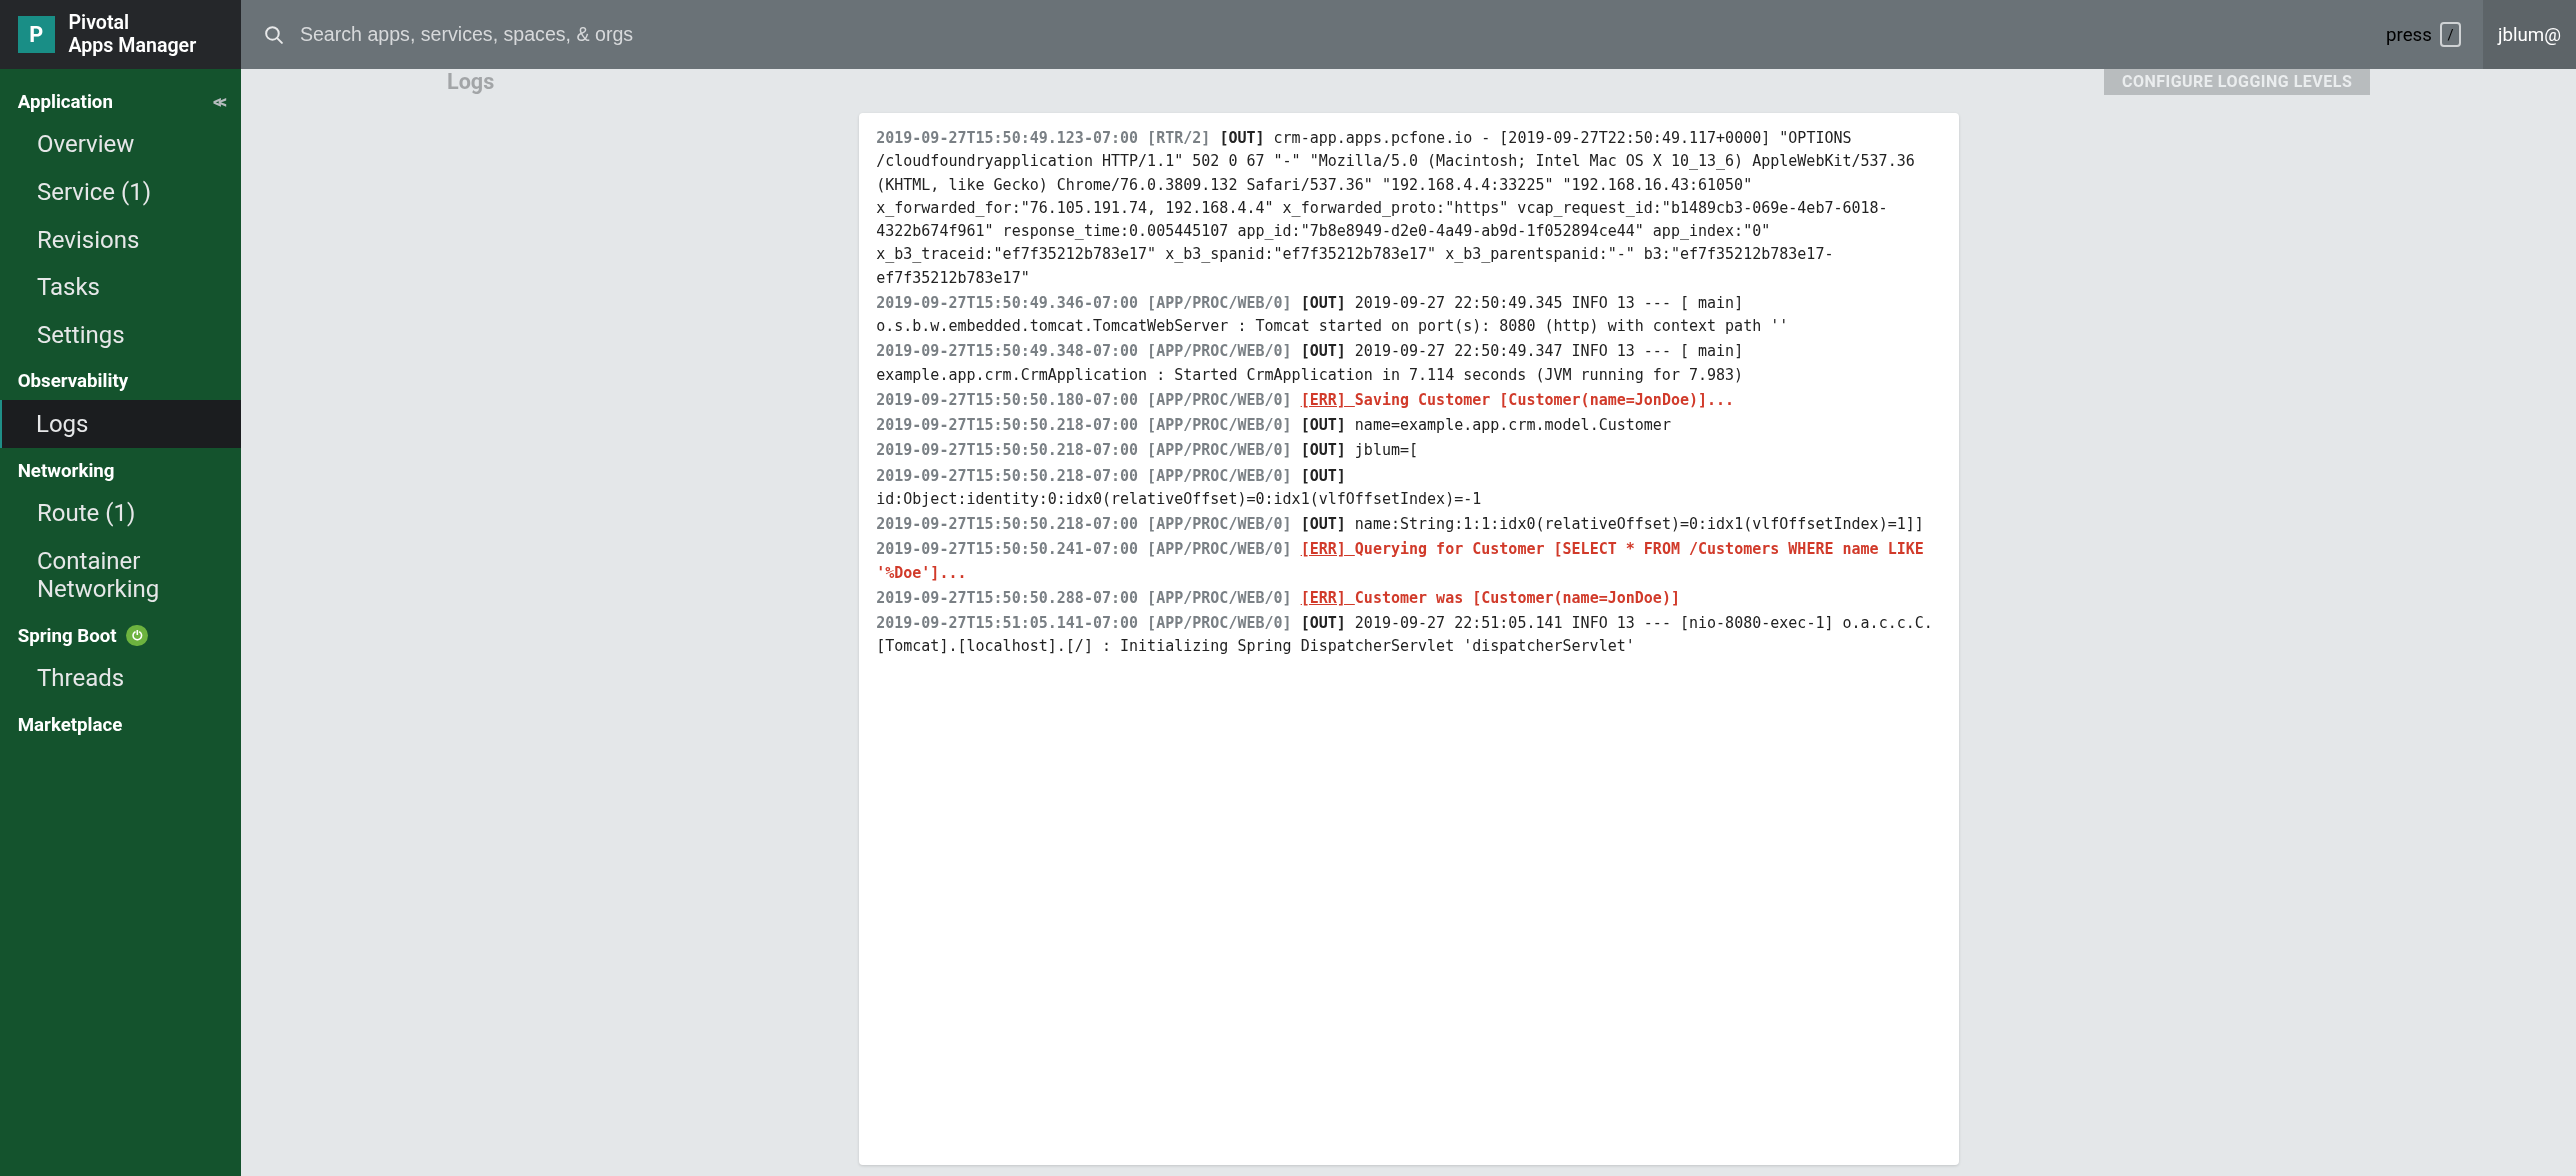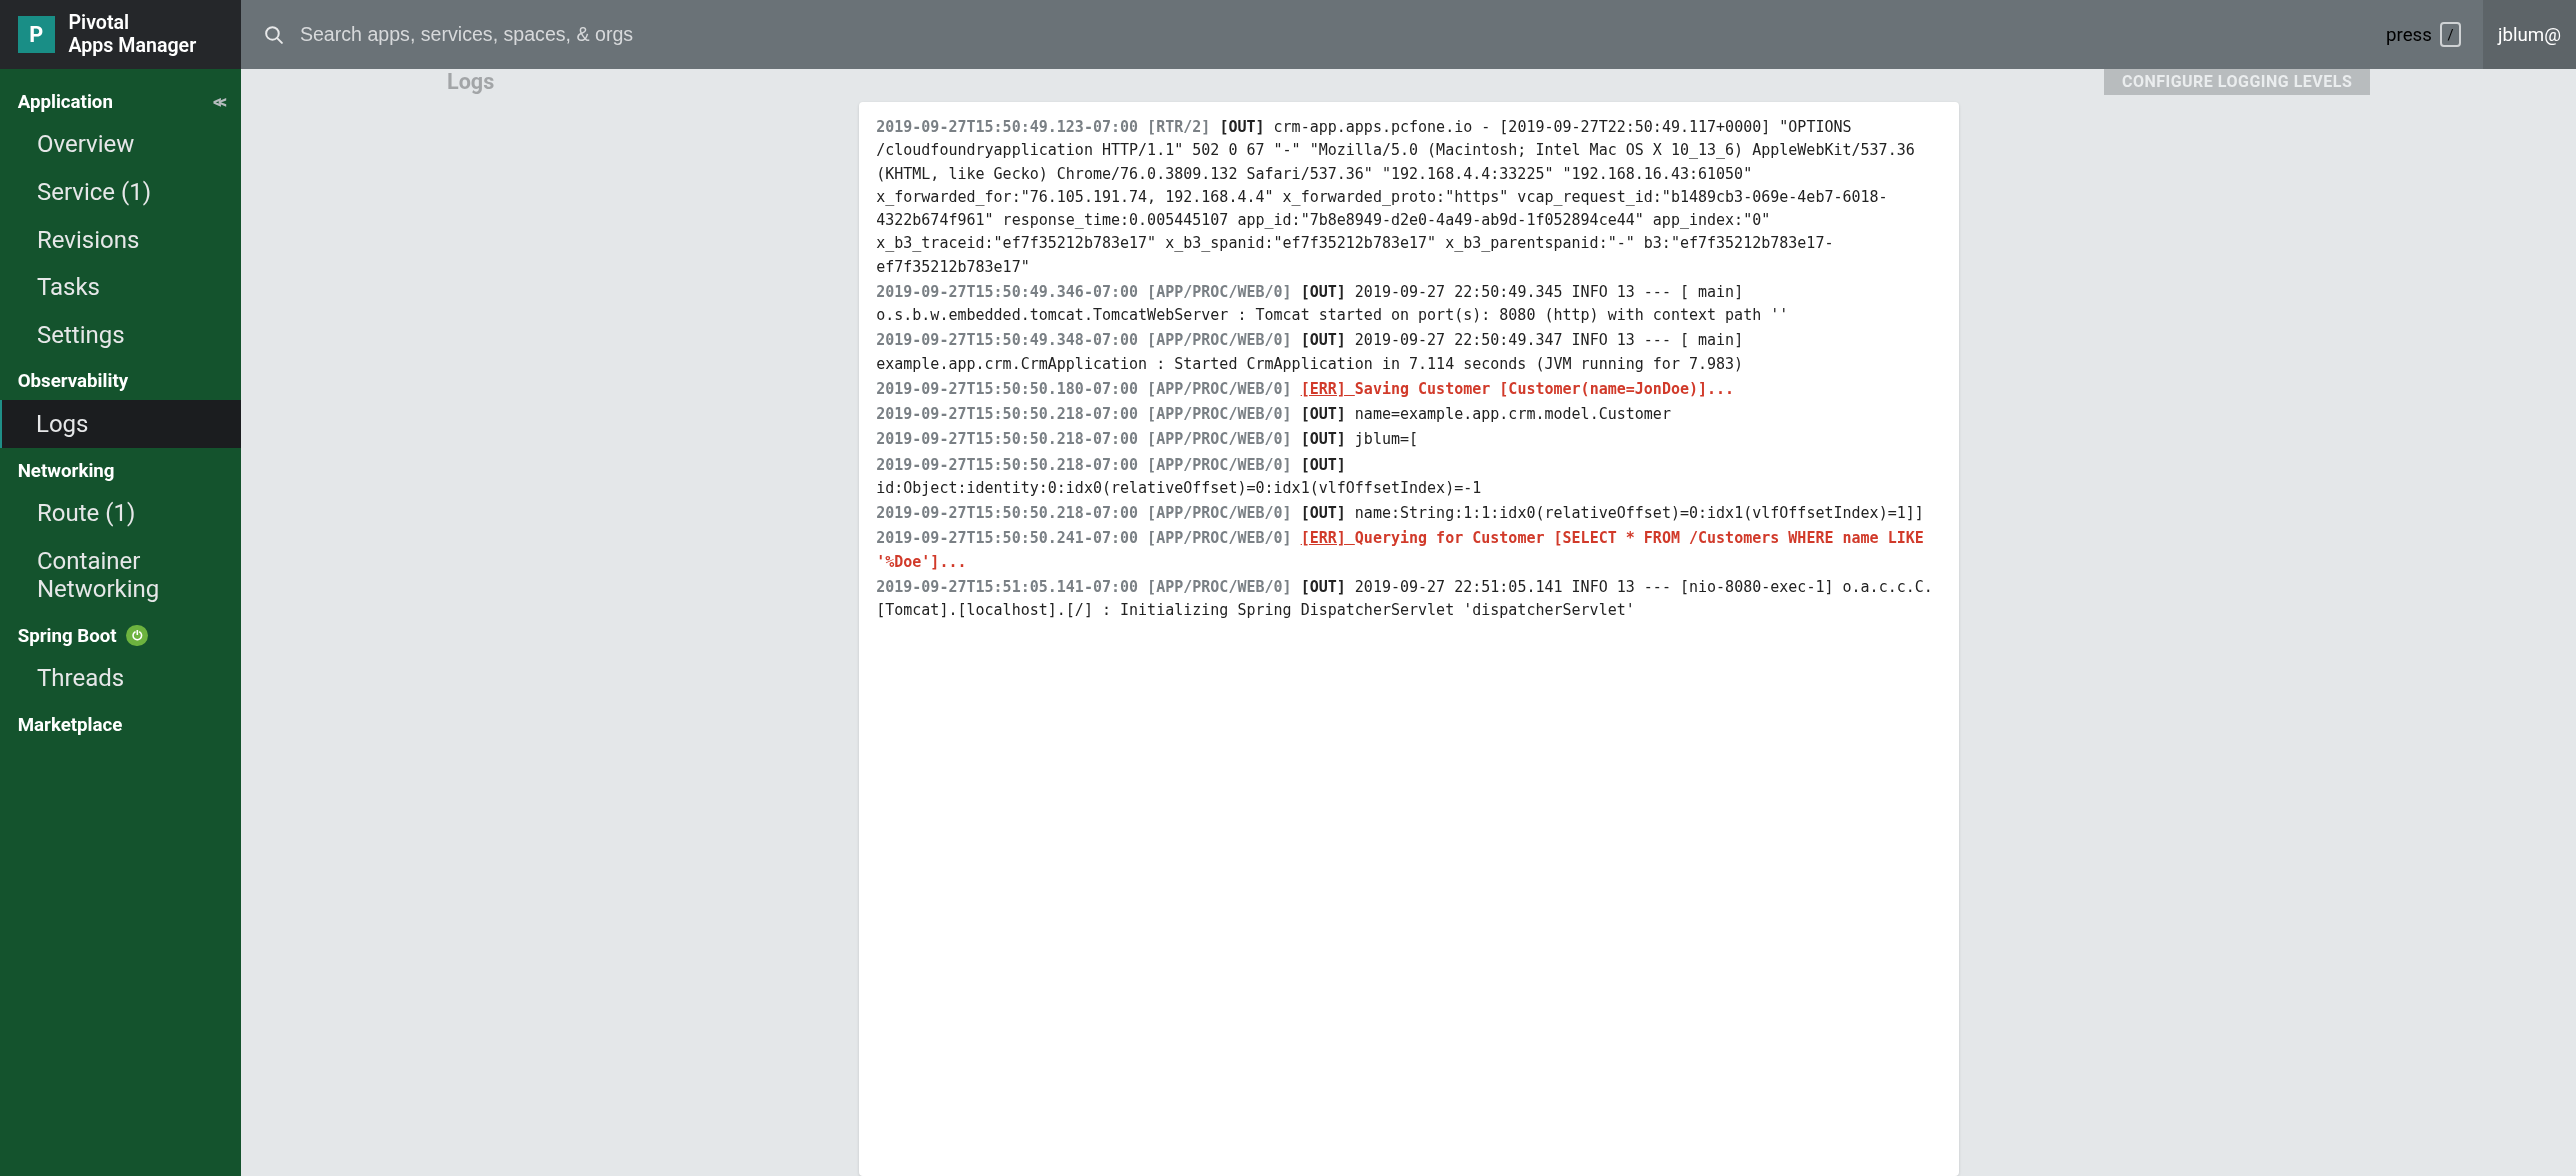--- a/index.html
+++ b/index.html
@@ -128,21 +128,21 @@
   .config-btn {
     background:#3a3f42; color:#fff;
     padding: 9.8px 17.7px; font-weight:700; letter-spacing:0.5px;
     opacity:.25; border-radius:2px;
   }
 
   .log-card {
     background:#fff;
     border-radius:3.9px;
     box-shadow: 0 1px 2.9px rgba(0,0,0,.15);
-    margin: 0 auto;
+    margin: 11px auto;
     width: calc(100% - 59px);
     max-width: 1100px;
     flex:1;
     overflow:auto;
     padding: 13.8px 17.7px 17.7px 17.7px;
   }
 
   .log-line {
     font-family: ui-monospace, SFMono-Regular, Menlo, Consolas, monospace;
     font-size: 15px;
@@ -226,17 +226,18 @@
     <div class="log-card" id="log-card">
         <div class="log-line"><span class="ts">2019-09-27T15:50:49.123-07:00</span><span class="src"> [RTR/2] </span><span class="tag-out">[OUT] </span><span class="">crm-app.apps.pcfone.io - [2019-09-27T22:50:49.117+0000] "OPTIONS /cloudfoundryapplication HTTP/1.1" 502 0 67 "-" "Mozilla/5.0 (Macintosh; Intel Mac OS X 10_13_6) AppleWebKit/537.36 (KHTML, like Gecko) Chrome/76.0.3809.132 Safari/537.36" "192.168.4.4:33225" "192.168.16.43:61050" x_forwarded_for:"76.105.191.74, 192.168.4.4" x_forwarded_proto:"https" vcap_request_id:"b1489cb3-069e-4eb7-6018-4322b674f961" response_time:0.005445107 app_id:"7b8e8949-d2e0-4a49-ab9d-1f052894ce44" app_index:"0" x_b3_traceid:"ef7f35212b783e17" x_b3_spanid:"ef7f35212b783e17" x_b3_parentspanid:"-" b3:"ef7f35212b783e17-ef7f35212b783e17"</span></div>
         <div class="log-line"><span class="ts">2019-09-27T15:50:49.346-07:00</span><span class="src"> [APP/PROC/WEB/0] </span><span class="tag-out">[OUT] </span><span class="">2019-09-27 22:50:49.345 INFO 13 --- [ main] o.s.b.w.embedded.tomcat.TomcatWebServer : Tomcat started on port(s): 8080 (http) with context path ''</span></div>
         <div class="log-line"><span class="ts">2019-09-27T15:50:49.348-07:00</span><span class="src"> [APP/PROC/WEB/0] </span><span class="tag-out">[OUT] </span><span class="">2019-09-27 22:50:49.347 INFO 13 --- [ main] example.app.crm.CrmApplication : Started CrmApplication in 7.114 seconds (JVM running for 7.983)</span></div>
         <div class="log-line"><span class="ts">2019-09-27T15:50:50.180-07:00</span><span class="src"> [APP/PROC/WEB/0] </span><span class="tag-err">[ERR] </span><span class="err-msg">Saving Customer [Customer(name=JonDoe)]...</span></div>
         <div class="log-line"><span class="ts">2019-09-27T15:50:50.218-07:00</span><span class="src"> [APP/PROC/WEB/0] </span><span class="tag-out">[OUT] </span><span class="">name=example.app.crm.model.Customer</span></div>
         <div class="log-line"><span class="ts">2019-09-27T15:50:50.218-07:00</span><span class="src"> [APP/PROC/WEB/0] </span><span class="tag-out">[OUT] </span><span class="">jblum=[</span></div>
         <div class="log-line"><span class="ts">2019-09-27T15:50:50.218-07:00</span><span class="src"> [APP/PROC/WEB/0] </span><span class="tag-out">[OUT] </span><span class="">id:Object:identity:0:idx0(relativeOffset)=0:idx1(vlfOffsetIndex)=-1</span></div>
         <div class="log-line"><span class="ts">2019-09-27T15:50:50.218-07:00</span><span class="src"> [APP/PROC/WEB/0] </span><span class="tag-out">[OUT] </span><span class="">name:String:1:1:idx0(relativeOffset)=0:idx1(vlfOffsetIndex)=1]]</span></div>
         <div class="log-line"><span class="ts">2019-09-27T15:50:50.241-07:00</span><span class="src"> [APP/PROC/WEB/0] </span><span class="tag-err">[ERR] </span><span class="err-msg">Querying for Customer [SELECT * FROM /Customers WHERE name LIKE '%Doe']...</span></div>
+        <div class="log-line"><span class="ts">2019-09-27T15:50:50.288-07:00</span><span class="src"> [APP/PROC/WEB/0] </span><span class="tag-err">[ERR] </span><span class="err-msg">Customer was [Customer(name=JonDoe)]</span></div>
         <div class="log-line"><span class="ts">2019-09-27T15:51:05.141-07:00</span><span class="src"> [APP/PROC/WEB/0] </span><span class="tag-out">[OUT] </span><span class="">2019-09-27 22:51:05.141 INFO 13 --- [nio-8080-exec-1] o.a.c.c.C.[Tomcat].[localhost].[/] : Initializing Spring DispatcherServlet 'dispatcherServlet'</span></div>
       </div>
   </main>
 </div>
 
 
 </body></html>

